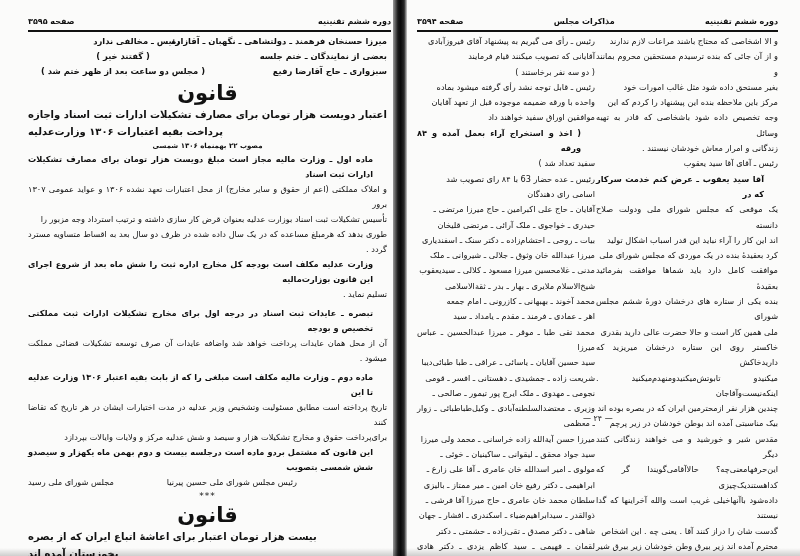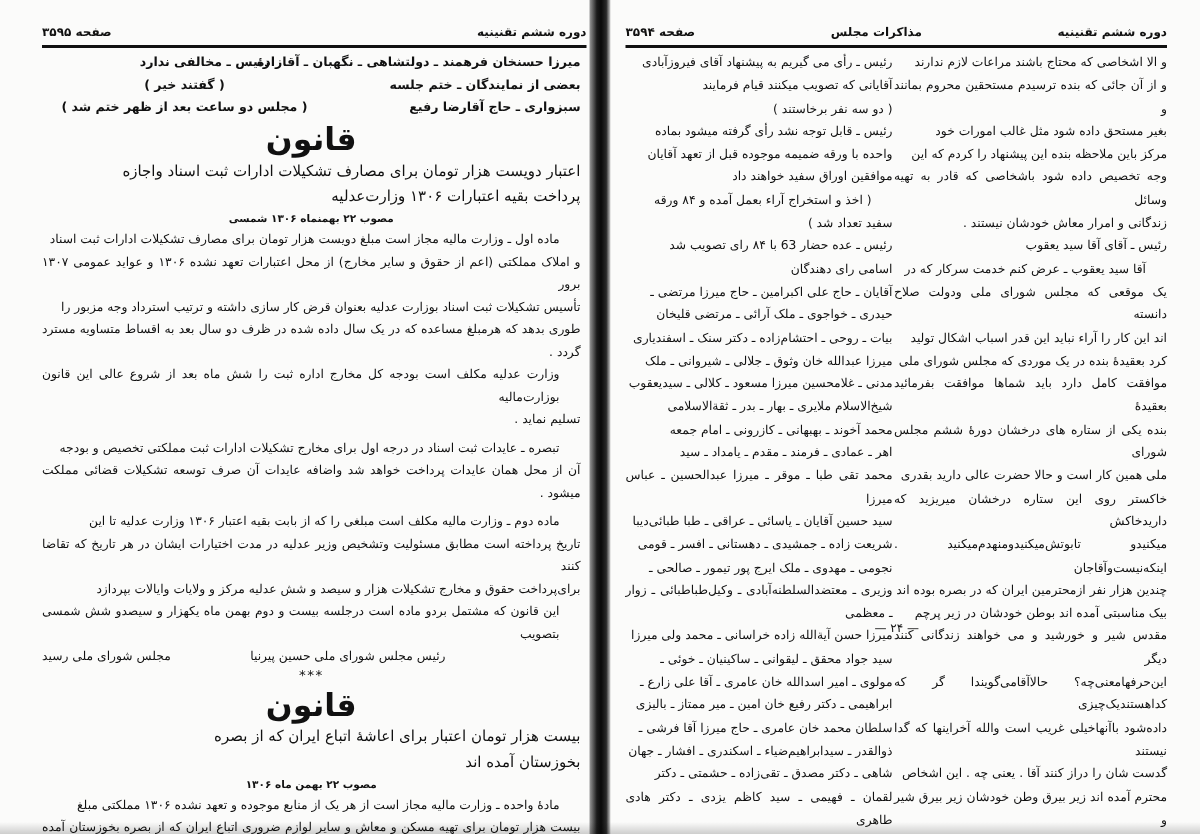--- a/index.html
+++ b/index.html
@@ -37,34 +37,34 @@
   .txt { font-size: 8.4px; line-height: 15px; white-space: nowrap; font-weight: bold; }
   .center { text-align: center; }
 
   
   .lp-top { position: absolute; top: 34px; left: 28px; right: 10px; height: 46px; }
   .lp-top .col-r { position: absolute; right: 0; top: 0; width: 180px; }
   .lp-top .col-l { position: absolute; left: 0; top: 0; width: 190px; text-align: center; }
   .lp-top .col-l .first { text-align: right; padding-right: 38px; }
 
   .law-title { font-size: 21px; font-weight: bold; line-height: 26px; text-align: center; }
-  .law-sub { font-size: 10px; font-weight: normal; line-height: 17px; text-align: right; }
+  .law-sub { font-size: 10px; font-weight: bold; line-height: 17px; text-align: left; }
   .approved { font-size: 7px; line-height: 12px; text-align: center; font-weight: bold; }
 
   .para { font-size: 8.2px; line-height: 15px; text-align: justify; text-align-last: right; }
   .sig-row { display: flex; justify-content: space-between; font-size: 8.2px; line-height: 15px; }
   .stars { text-align: center; font-size: 9px; line-height: 12px; letter-spacing: 1px; }
 
   .lp-body { position: absolute; top: 80px; left: 28px; right: 10px; }
 
   
   .rp-col-a { position: absolute; top: 34px; right: 22px; width: 182px; }
   .rp-col-b { position: absolute; top: 34px; left: 14px; width: 178px; }
   .rp-col-a .para, .rp-col-b .para { font-size: 8.2px; line-height: 15.3px; }
-  .indent { padding-right: 14px; }
+  .indent { padding-right: 14px; font-weight: bold; }
   .rp-footer { position: absolute; left: 180px; top: 414px; font-size: 8px; }
 </style>
 </head>
 <body>
 
 <div class="spread">
 
   <div class="page page-left">
     <div class="running-head">
       <span>دوره ششم تقنینیه</span>
@@ -88,21 +88,21 @@
     <div class="lp-body">
       <div class="law-title">قانون</div>
       <div class="law-sub">اعتبار دویست هزار تومان برای مصارف تشکیلات ادارات ثبت اسناد واجازه</div>
       <div class="law-sub">پرداخت بقیه اعتبارات ۱۳۰۶ وزارت‌عدلیه</div>
       <div class="approved">مصوب ۲۲ بهمنماه ۱۳۰۶ شمسی</div>
 
       <div class="para indent">ماده اول ـ وزارت مالیه مجاز است مبلغ دویست هزار تومان برای مصارف تشکیلات ادارات ثبت اسناد</div>
       <div class="para">و املاک مملکتی (اعم از حقوق و سایر مخارج) از محل اعتبارات تعهد نشده ۱۳۰۶ و عواید عمومی ۱۳۰۷ برور</div>
       <div class="para">تأسیس تشکیلات ثبت اسناد بوزارت عدلیه بعنوان قرض کار سازی داشته و ترتیب استرداد وجه مزبور را</div>
       <div class="para">طوری بدهد که هرمبلغ مساعده که در یک سال داده شده در ظرف دو سال بعد به اقساط متساویه مسترد گردد .</div>
-      <div class="para indent">وزارت عدلیه مکلف است بودجه کل مخارج اداره ثبت را شش ماه بعد از شروع عالی این قانون بوزارت‌مالیه</div>
+      <div class="para indent">وزارت عدلیه مکلف است بودجه کل مخارج اداره ثبت را شش ماه بعد از شروع اجرای این قانون بوزارت‌مالیه</div>
       <div class="para">تسلیم نماید .</div>
       <div class="para indent" style="margin-top:4px">تبصره ـ عایدات ثبت اسناد در درجه اول برای مخارج تشکیلات ادارات ثبت مملکتی تخصیص و بودجه</div>
       <div class="para">آن از محل همان عایدات پرداخت خواهد شد واضافه عایدات آن صرف توسعه تشکیلات قضائی مملکت میشود .</div>
       <div class="para indent" style="margin-top:4px">ماده دوم ـ وزارت مالیه مکلف است مبلغی را که از بابت بقیه اعتبار ۱۳۰۶ وزارت عدلیه تا این</div>
       <div class="para">تاریخ پرداخته است مطابق مسئولیت وتشخیص وزیر عدلیه در مدت اختیارات ایشان در هر تاریخ که تقاضا کنند</div>
       <div class="para">برای‌پرداخت حقوق و مخارج تشکیلات هزار و سیصد و شش عدلیه مرکز و ولایات وایالات بپردازد</div>
       <div class="para indent">این قانون که مشتمل بردو ماده است درجلسه بیست و دوم بهمن ماه یکهزار و سیصدو شش شمسی بتصویب</div>
       <div class="sig-row">
         <span style="padding-right:90px">رئیس مجلس شورای ملی   حسین پیرنیا</span>
         <span>مجلس شورای ملی رسید</span>

